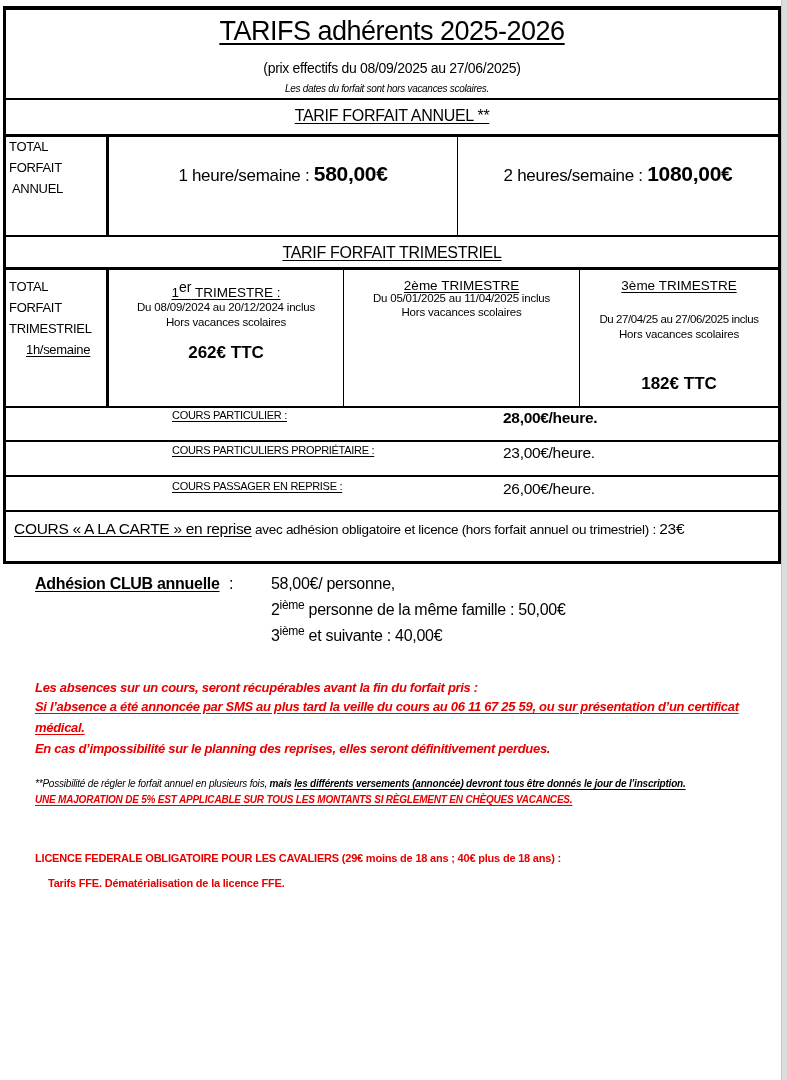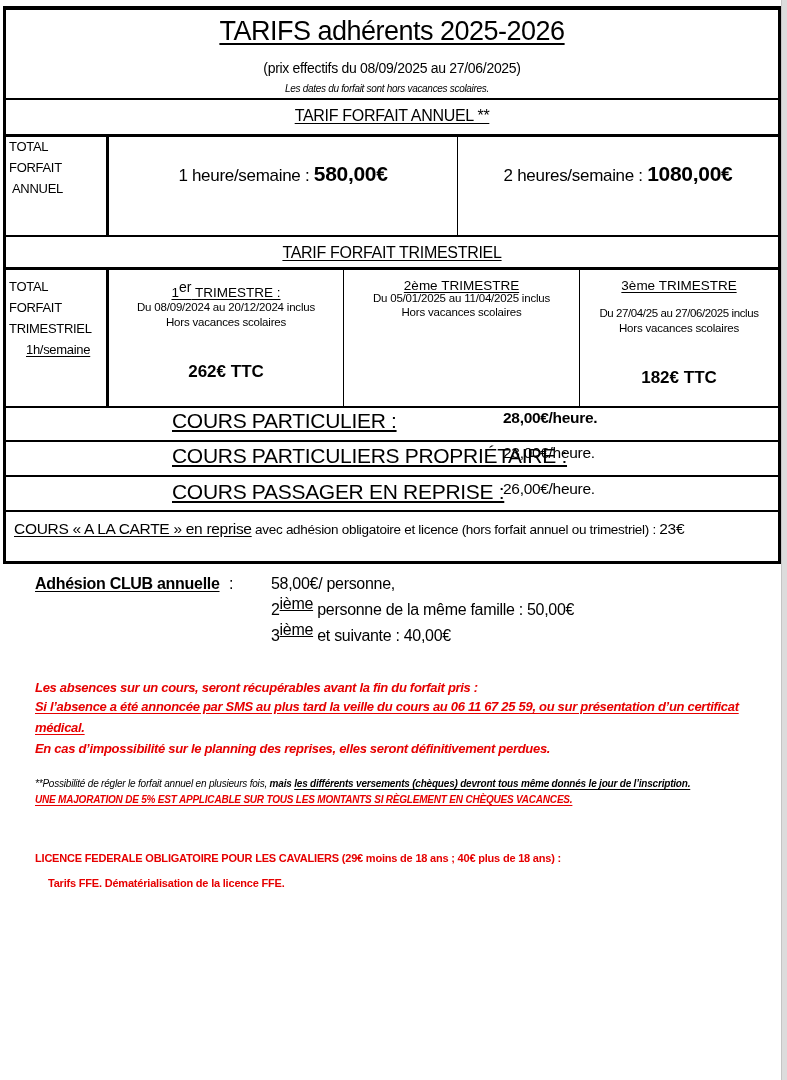--- a/index.html
+++ b/index.html
@@ -23,30 +23,30 @@
   .sec-head { left:3px; width:778px; font-size:16px; text-align:center; letter-spacing:-0.3px; }
 
   .side-label { font-size:13px; line-height:21px; letter-spacing:-0.3px; }
   .annual-cell { font-size:17px; text-align:center; letter-spacing:-0.3px; }
   .annual-cell b { font-size:21px; }
 
   .tri-title { font-size:13.5px; text-align:center; line-height:1; }
   .tri-dates { font-size:11.5px; text-align:center; line-height:1; letter-spacing:-0.2px; }
   .tri-price { font-size:17px; font-weight:bold; text-align:center; line-height:1; }
 
-  .cours-label { font-size:21px; letter-spacing:-0.3px; }
+  .cours-label { font-size:11px; letter-spacing:-0.3px; }
   .cours-price { font-size:15.5px; letter-spacing:-0.3px; }
 
   .carte { left:14px; top:521px; font-size:15.5px; letter-spacing:-0.3px; }
   .carte .small { font-size:13.5px; }
 
   .adh-label { left:35px; top:576px; font-size:16px; font-weight:bold; letter-spacing:-0.3px; }
   .adh-colon { left:229px; top:576px; font-size:16px; }
   .adh-line { left:271px; font-size:16px; letter-spacing:-0.3px; }
-  .adh-line sup { font-size:16px; vertical-align:6px; line-height:0;text-decoration:underline; }
+  .adh-line sup { font-size:12px; vertical-align:6px; line-height:0; }
 
   .red { color:#e60000; }
   .abs-red { font-size:13px; font-weight:bold; font-style:italic; letter-spacing:-0.3px; }
   .foot1 { left:35px; top:779px; font-size:10px; font-style:italic; letter-spacing:-0.2px; }
   .foot2 { left:35px; top:795px; font-size:10px; font-style:italic; font-weight:bold; letter-spacing:-0.2px; }
   .lic { font-size:11px; font-weight:bold; letter-spacing:-0.2px; }
 </style>
 </head>
 <body>
 
@@ -96,30 +96,30 @@
   <div>TOTAL</div>
   <div>FORFAIT</div>
   <div>TRIMESTRIEL</div>
   <div style="padding-left:17px;" class="u">1h/semaine</div>
 </div>
 
 <div class="abs" style="left:109px;width:234px;top:279px;">
   <div class="tri-title"><span class="u"><span>1</span><sup style="font-size:14px;">er</sup><span> TRIMESTRE :</span></span></div>
   <div class="tri-dates" style="margin-top:3px;">Du 08/09/2024 au 20/12/2024 inclus</div>
   <div class="tri-dates" style="margin-top:3px;">Hors vacances scolaires</div>
-  <div class="tri-price" style="margin-top:35px;">262€ TTC</div>
+  <div class="tri-price" style="margin-top:16px;">262€ TTC</div>
 </div>
 <div class="abs" style="left:344px;width:235px;top:279px;">
   <div class="tri-title"><span class="u">2ème TRIMESTRE</span></div>
   <div class="tri-dates" style="">Du 05/01/2025 au 11/04/2025 inclus</div>
   <div class="tri-dates" style="margin-top:3px;">Hors vacances scolaires</div>
 </div>
 <div class="abs" style="left:580px;width:198px;top:279px;">
   <div class="tri-title"><span class="u">3ème TRIMESTRE</span></div>
-  <div class="tri-dates" style="margin-top:15px;letter-spacing:-0.4px;text-align:center;">Du 27/04/25 au 27/06/2025 inclus</div>
+  <div class="tri-dates" style="margin-top:21px;letter-spacing:-0.4px;text-align:center;">Du 27/04/25 au 27/06/2025 inclus</div>
   <div class="tri-dates" style="margin-top:4px;">Hors vacances scolaires</div>
   <div class="tri-price" style="margin-top:34px;">182€ TTC</div>
 </div>
 
 <div class="txt cours-label u" style="left:172px;top:410px;">COURS PARTICULIER :</div>
 <div class="txt cours-price" style="left:503px;top:410px;font-weight:bold;">28,00€/heure.</div>
 <div class="txt cours-label u" style="left:172px;top:445px;">COURS PARTICULIERS PROPRIÉTAIRE :</div>
 <div class="txt cours-price" style="left:503px;top:445px;">23,00€/heure.</div>
 <div class="txt cours-label u" style="left:172px;top:481px;">COURS PASSAGER EN REPRISE :</div>
 <div class="txt cours-price" style="left:503px;top:481px;">26,00€/heure.</div>
@@ -133,20 +133,20 @@
 <div class="txt adh-line" style="top:576px;"><span>58,00€/ personne,</span></div>
 <div class="txt adh-line" style="top:602px;"><span>2</span><sup>ième</sup><span> personne de la même famille : 50,00€</span></div>
 <div class="txt adh-line" style="top:628px;"><span>3</span><sup>ième</sup><span> et suivante : 40,00€</span></div>
 
 <div class="txt abs-red red" style="left:35px;top:681px;">Les absences sur un cours, seront récupérables  avant la fin du forfait pris :</div>
 <div class="txt abs-red red u" style="left:35px;top:700px;"> Si l’absence a été annoncée par SMS au plus tard la veille du cours au 06 11 67 25 59, ou sur présentation d’un certificat</div>
 <div class="txt abs-red red u" style="left:35px;top:721px;">médical.</div>
 <div class="txt abs-red red" style="left:35px;top:742px;">En cas d’impossibilité sur le planning des reprises, elles seront définitivement perdues.</div>
 
 <div class="txt foot1">
-  <span>**Possibilité de régler le forfait annuel en plusieurs fois, </span><b>mais </b><b class="u">les différents versements (chèques) devront tous même donnés le jour de l’inscription.</b>
+  <span>**Possibilité de régler le forfait annuel en plusieurs fois, </span><b>mais </b><b class="u">les différents versements (annoncée) devront tous être donnés le jour de l’inscription.</b>
 </div>
 <div class="txt foot2 red u">UNE MAJORATION DE 5% EST APPLICABLE SUR TOUS LES MONTANTS SI RÈGLEMENT EN CHÈQUES VACANCES.</div>
 
 <div class="txt lic red" style="left:35px;top:853px;">LICENCE FEDERALE OBLIGATOIRE POUR LES CAVALIERS (29€ moins de 18 ans ; 40€ plus de 18 ans) :</div>
 <div class="txt lic red" style="left:48px;top:878px;">Tarifs FFE.  Dématérialisation de la licence FFE.</div>
 
 <div class="scroll-strip"></div>
 
 </body></html>

